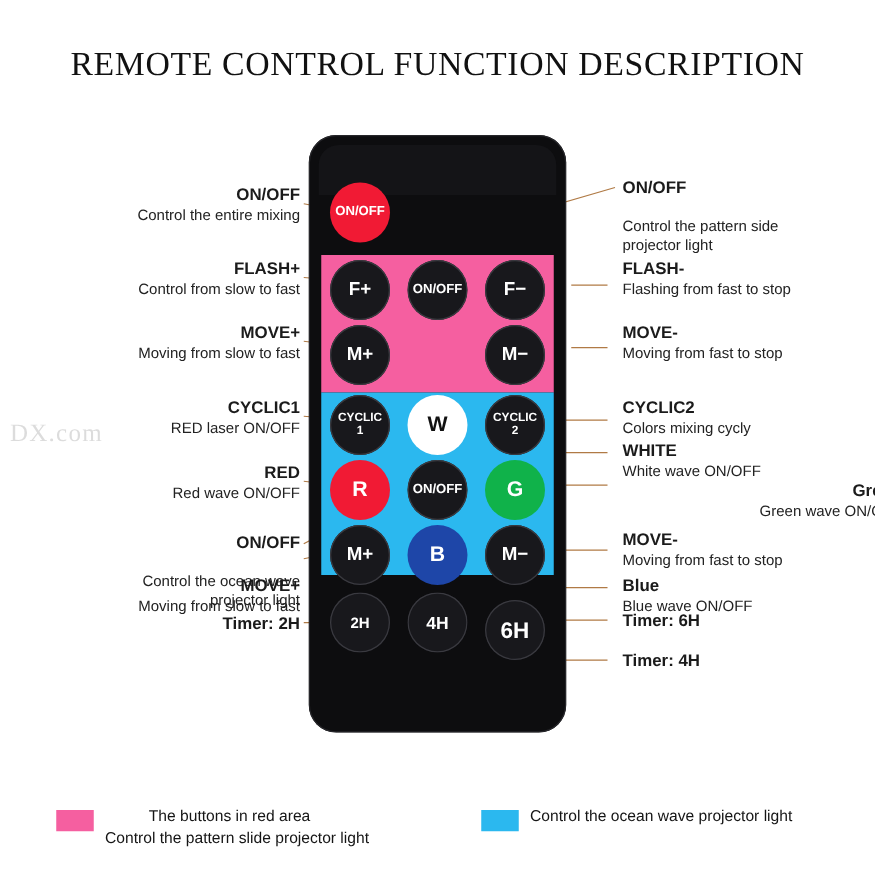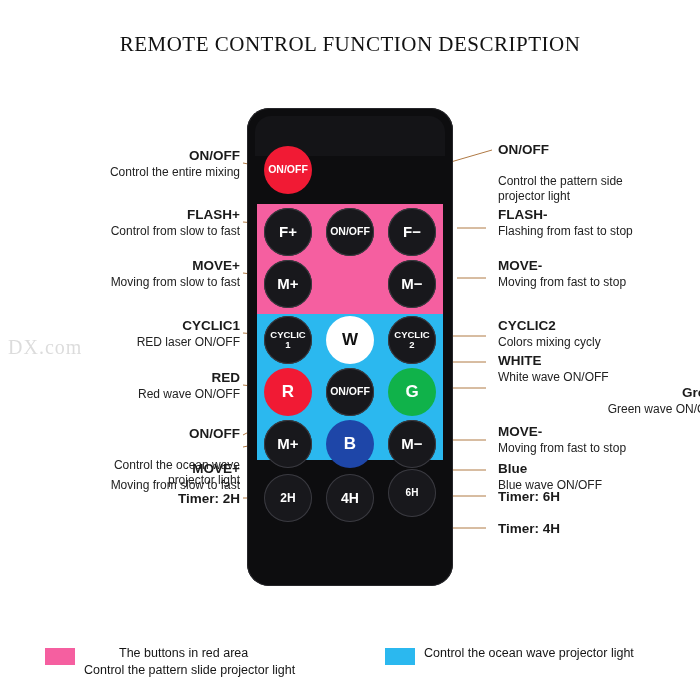--- a/index.html
+++ b/index.html
@@ -13,21 +13,21 @@
     font-family: "Liberation Sans", sans-serif;
     overflow: hidden;
     position: relative;
   }
   #page-title {
     position: absolute;
     top: 18px;
     left: 0;
     width: 700px;
     text-align: center;
-    font-size: 21px;
+    font-size: 27px;
     letter-spacing: 0.5px;
     color: #111111;
     font-family: "Liberation Serif", serif;
     font-weight: normal;
     white-space: nowrap;
   }
 
   
   .remote-shell {
     position: absolute;
@@ -226,21 +226,21 @@
   <div class="btn btn-red" style="left:17px; top:260px; width:48px; height:48px; font-size:17px;">R</div>
   <div class="btn btn-dark" style="left:79px; top:260px; width:48px; height:48px; font-size:10.5px;">ON/OFF</div>
   <div class="btn btn-green" style="left:141px; top:260px; width:48px; height:48px; font-size:17px;">G</div>
 
   <div class="btn btn-dark" style="left:17px; top:312px; width:48px; height:48px; font-size:15px;">M+</div>
   <div class="btn btn-blue" style="left:79px; top:312px; width:48px; height:48px; font-size:17px;">B</div>
   <div class="btn btn-dark" style="left:141px; top:312px; width:48px; height:48px; font-size:15px;">M−</div>
 
   <div class="btn btn-dark" style="left:17px; top:366px; width:48px; height:48px; font-size:12px;">2H</div>
   <div class="btn btn-dark" style="left:79px; top:366px; width:48px; height:48px; font-size:14px;">4H</div>
-  <div class="btn btn-dark" style="left:141px; top:361px; width:48px; height:48px; font-size:10px;">6H</div>
+  <div class="btn btn-dark" style="left:141px; top:372px; width:48px; height:48px; font-size:18px;">6H</div>
 </div>
 
 <div class="callout left" style="left:20px; top:148px; width:220px;">
   <span class="t">ON/OFF</span>
   <span class="d">Control the entire mixing</span>
 </div>
 
 <div class="callout left" style="left:20px; top:207px; width:220px;">
   <span class="t">FLASH+</span>
   <span class="d">Control from slow to fast</span>

